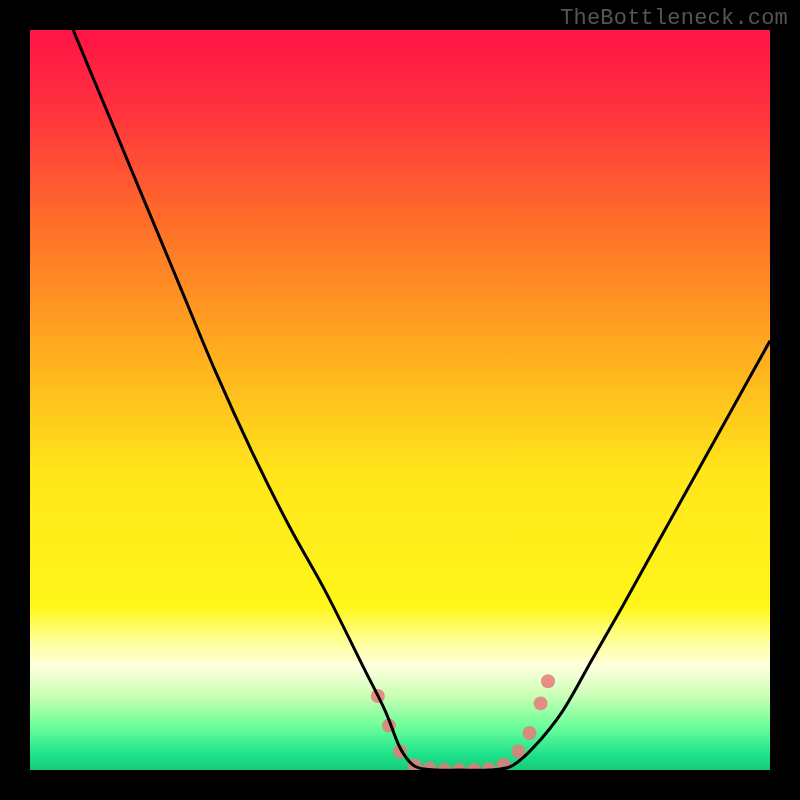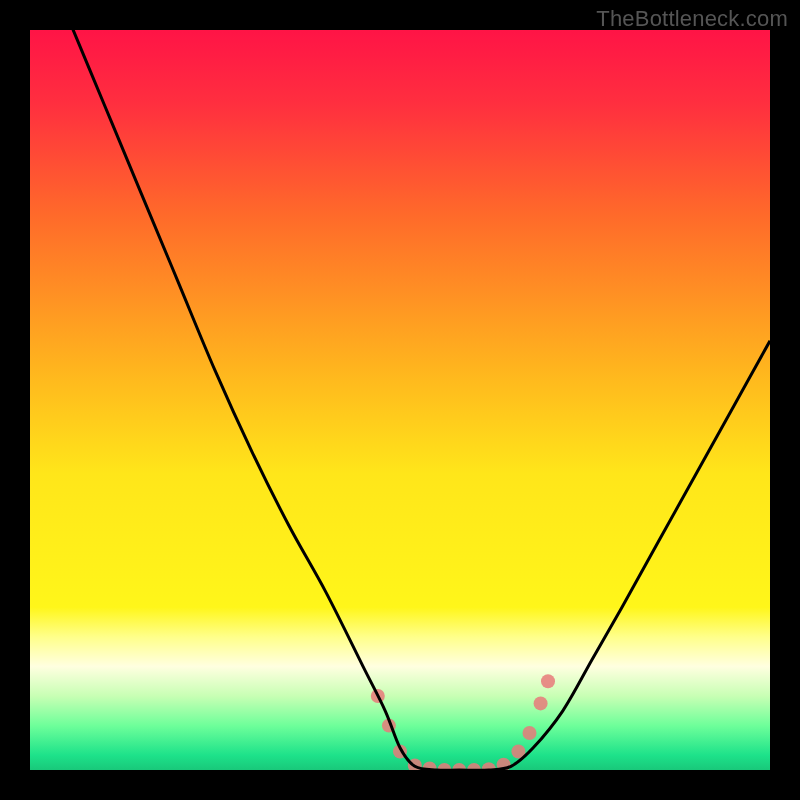--- a/index.html
+++ b/index.html
@@ -10,20 +10,21 @@
     background: #000;
     position: relative;
     font-family: Arial, sans-serif;
   }
   .frame {
     position: absolute;
     top: 0;
     left: 0;
     width: 800px;
     height: 800px;
+    font-family: Liberation Mono, monospace;
   }
   .plot-area {
     position: absolute;
     top: 30px;
     left: 30px;
     width: 740px;
     height: 740px;
     overflow: hidden;
   }
   .watermark {

